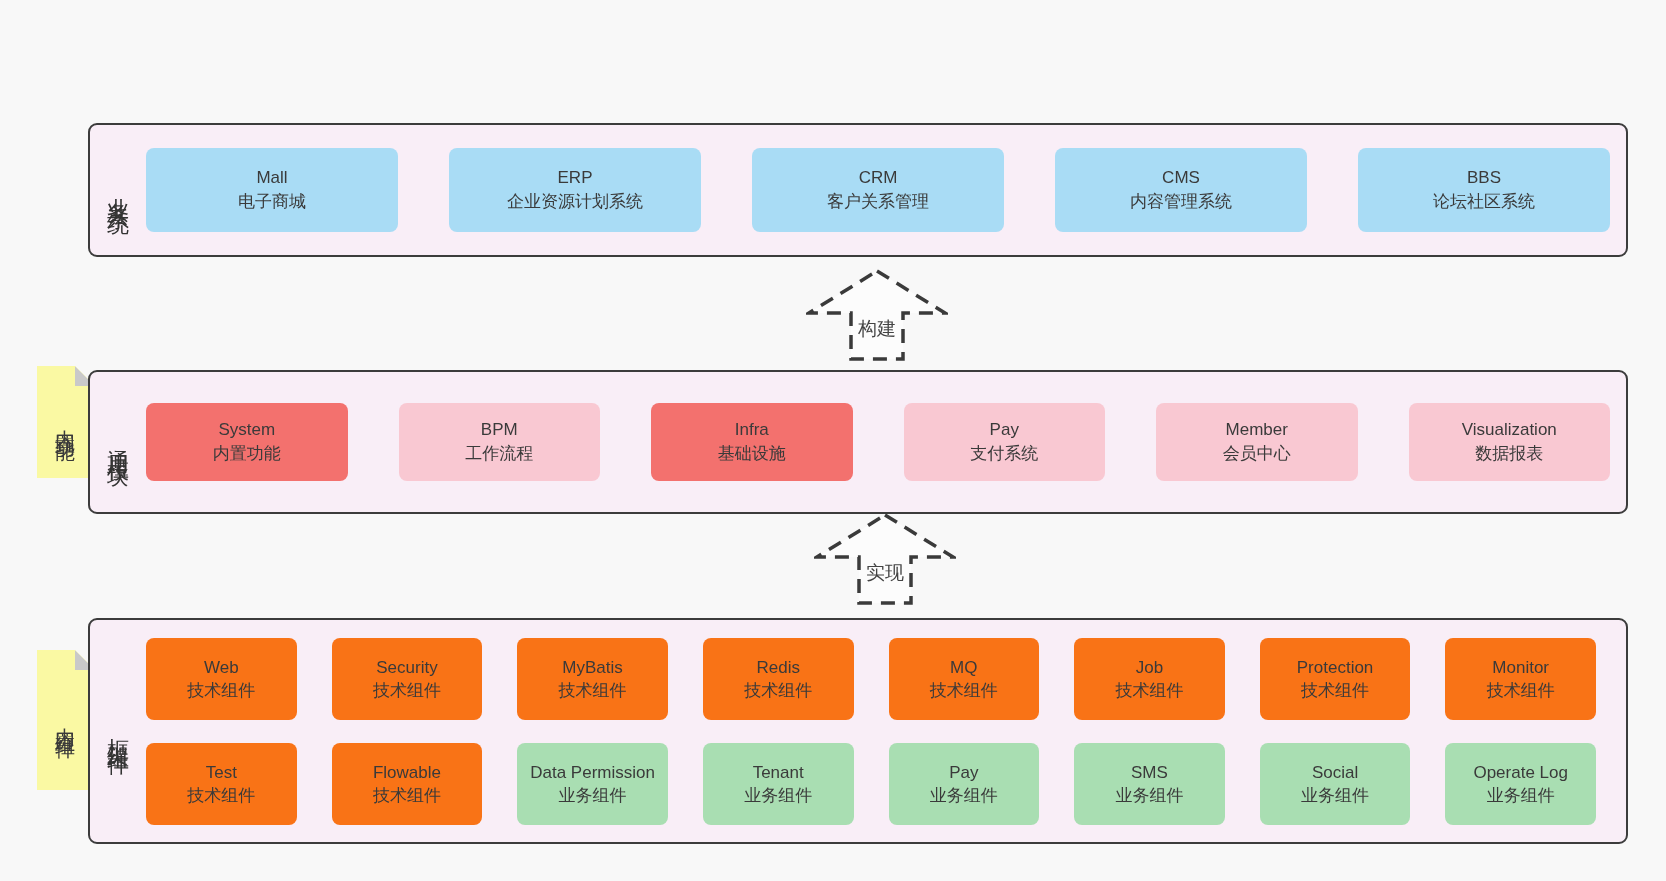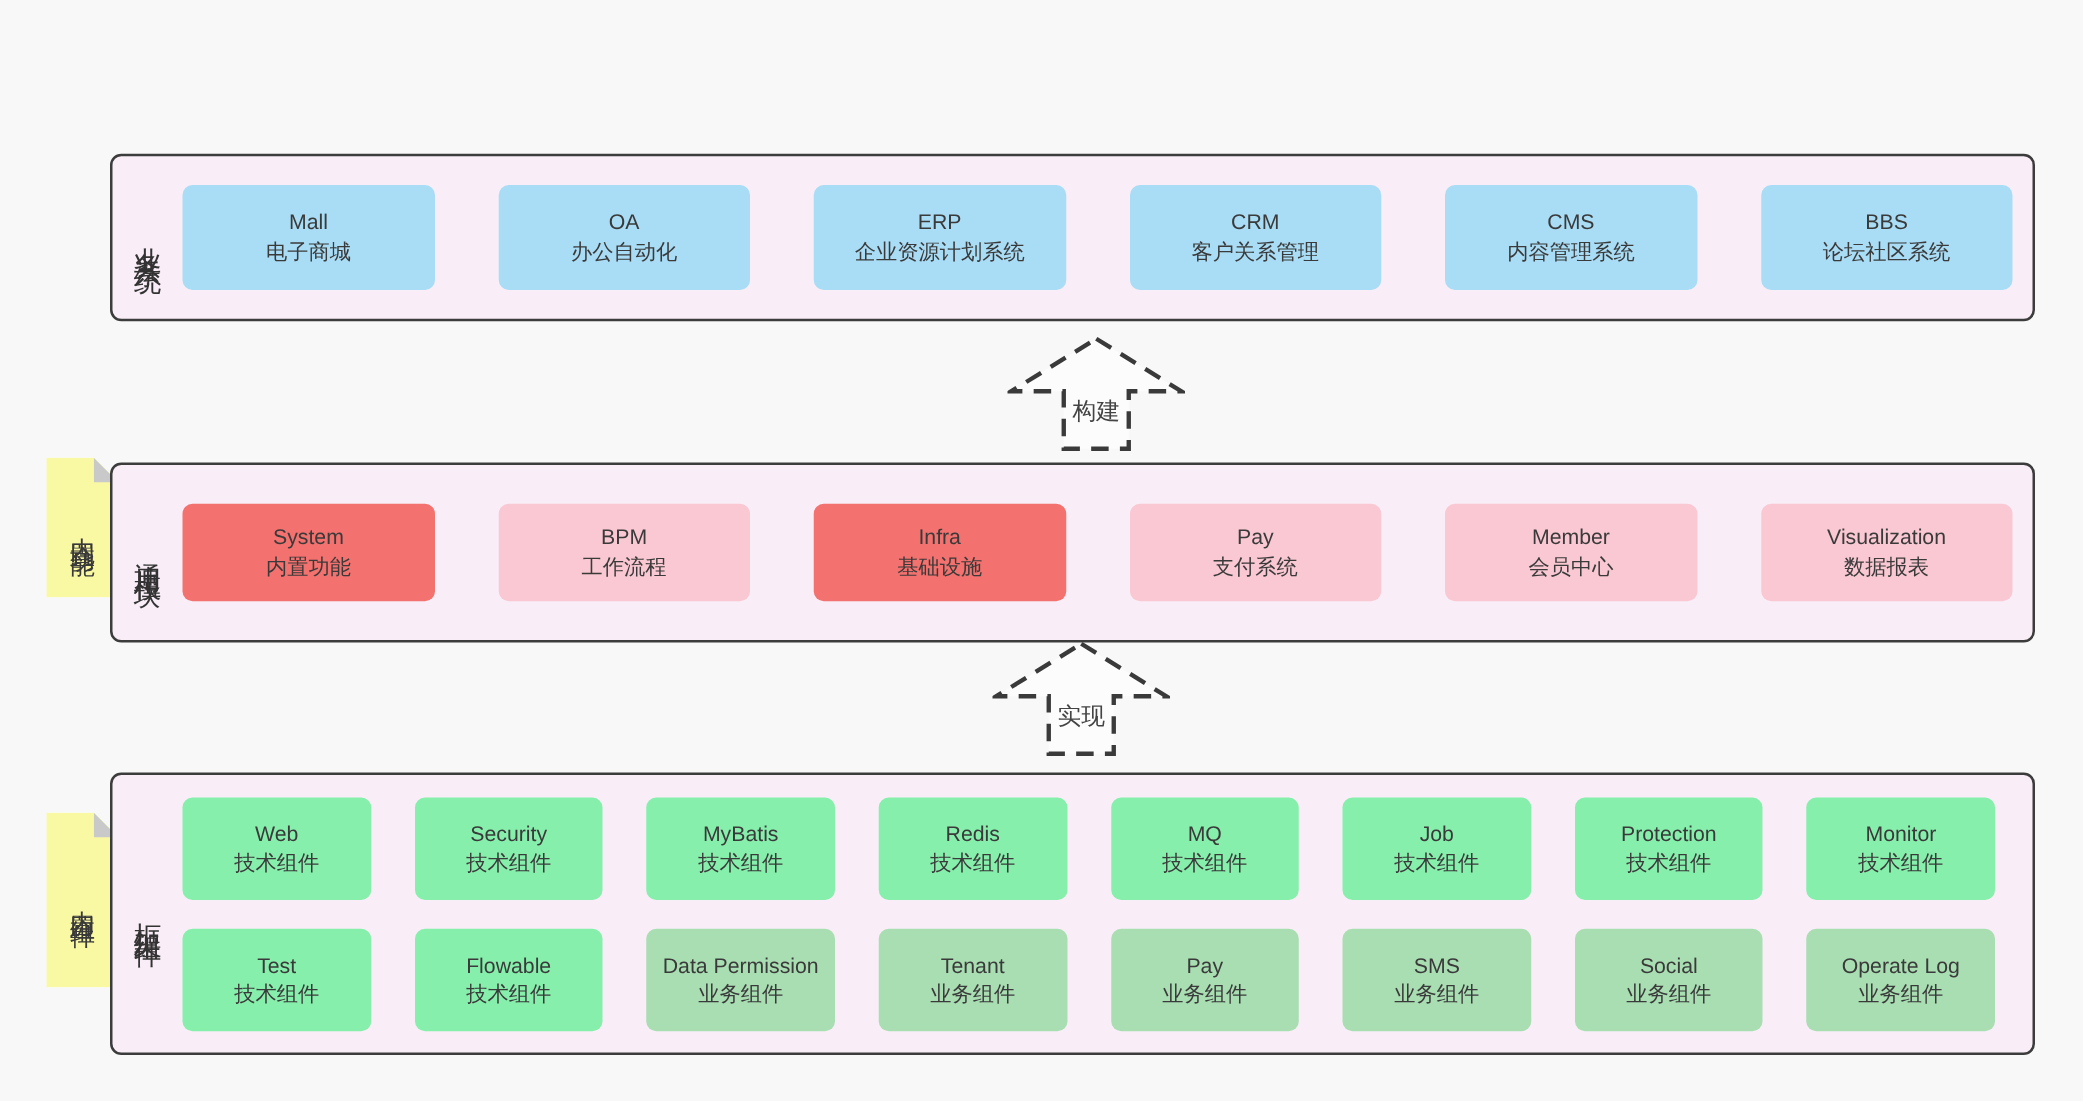--- a/index.html
+++ b/index.html
@@ -41,21 +41,21 @@
   .row8 .box{flex:1;height:82px;line-height:23px;}
 
   .box{
     border-radius:8px;
     display:flex;flex-direction:column;align-items:center;justify-content:center;
     text-align:center;color:#3a3a3a;font-size:17px;line-height:24px;
   }
   .blue{background:#a9dcf5;}
   .red{background:#f3716e;}
   .pink{background:#f9c8d2;}
-  .gdark{background:#86efac;}
+  .gdark{background:#f97316;}
   .glight{background:#a9deb2;text-align:center;}
 
   
   .sticky{
     position:absolute;left:37px;width:58px;
     background:#faf9a3;z-index:0;
     display:flex;align-items:center;justify-content:center;
     clip-path:polygon(0 0, calc(100% - 20px) 0, 100% 20px, 100% 100%, 0 100%);
   }
   .sticky-mid{top:366px;height:112px;}
@@ -92,24 +92,20 @@
   <div class="layer layer-1">
     <div class="vlabel">
       <span class="vtext">业务系统</span>
     </div>
     <div class="boxes6">
       <div class="box blue">
           <span>Mall</span>
           <span>电子商城</span>
         </div>
       <div class="box blue">
-          <span>OA</span>
-          <span>办公自动化</span>
-        </div>
-      <div class="box blue">
           <span>ERP</span>
           <span>企业资源计划系统</span>
         </div>
       <div class="box blue">
           <span>CRM</span>
           <span>客户关系管理</span>
         </div>
       <div class="box blue">
           <span>CMS</span>
           <span>内容管理系统</span>
@@ -153,21 +149,21 @@
           <span>Member</span>
           <span>会员中心</span>
         </div>
       <div class="box pink">
           <span>Visualization</span>
           <span>数据报表</span>
         </div>
     </div>
   </div>
 
-  <div class="arrow" style="left:794px;top:512px;">
+  <div class="arrow" style="left:814px;top:512px;">
     <svg width="142" height="94" viewBox="0 0 142 94">
       <polygon points="71,3 139,45 97,45 97,91 45,91 45,45 3,45" fill="#fcfcfc" stroke="#3a3a3a" stroke-width="3.5" stroke-dasharray="14 9"></polygon>
     </svg>
     <div class="arrow-label">实现</div>
   </div>
 
   <div class="layer layer-3">
     <div class="vlabel">
       <span class="vtext">框架组件</span>
     </div>

